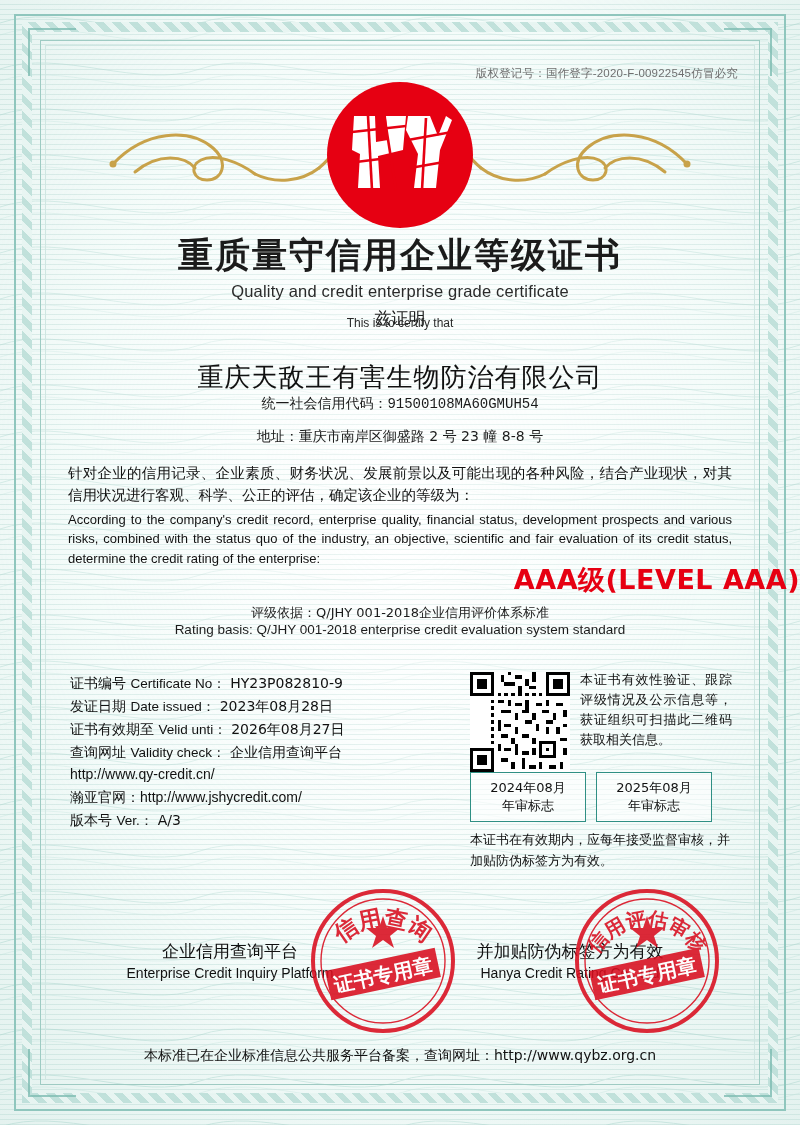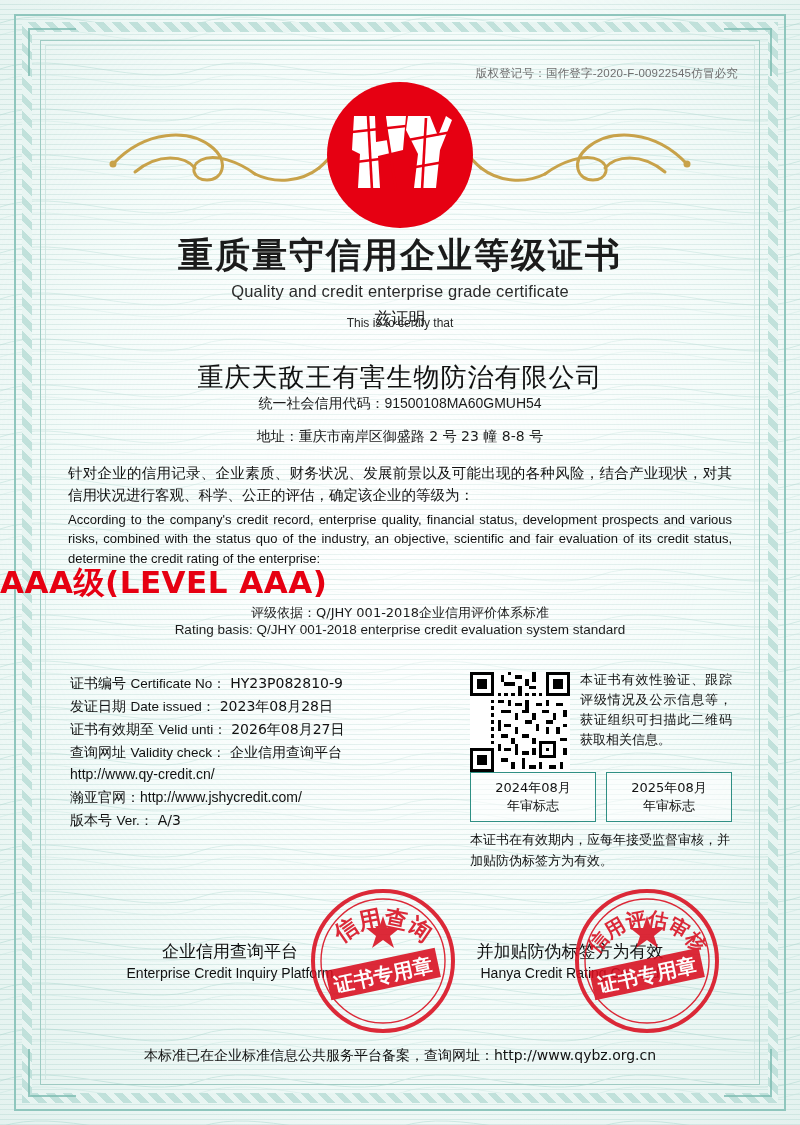--- a/index.html
+++ b/index.html
@@ -163,21 +163,21 @@
     letter-spacing: 1px;
     font-family: "DejaVu Sans", "Liberation Sans", sans-serif;
   }
   .credit-code {
     position: absolute;
     top: 395px;
     width: 100%;
     text-align: center;
     font-size: 14px;
     color: #1b1b1b;
-    font-family: Liberation Sans, sans-serif;
+    font-family: Liberation Mono, monospace;
   }
   .address {
     position: absolute;
     top: 416px;
     width: 100%;
     text-align: center;
     font-size: 14px;
     color: #1b1b1b;
     font-family: "DejaVu Sans", "Liberation Sans", sans-serif;
     margin-top: 12px;
@@ -202,22 +202,22 @@
     font-size: 13px;
     line-height: 1.5;
     color: #111;
     text-align: justify;
   }
 
   .level {
     position: absolute;
     top: 562px;
     width: 100%;
-    text-align: left;
-    font-size: 31px;
+    text-align: right;
+    font-size: 27px;
     font-weight: bold;
     color: #e60012;
     letter-spacing: 0.5px;
     font-family: "DejaVu Sans", "Liberation Sans", sans-serif;
   }
   .basis-cn {
     position: absolute;
     top: 604px;
     width: 100%;
     text-align: center;
@@ -269,21 +269,21 @@
     line-height: 1.55;
     color: #111;
     text-align: justify;
     font-family: "DejaVu Sans", "Liberation Sans", sans-serif;
   }
 
   .year-boxes {
     position: absolute;
     top: 772px;
     left: 470px;
-    width: 262px;
+    width: 242px;
     display: flex;
     gap: 10px;
   }
   .year-box {
     width: 126px;
     height: 48px;
     border: 1px solid #2f8f84;
     display: flex;
     flex-direction: column;
     align-items: center;

